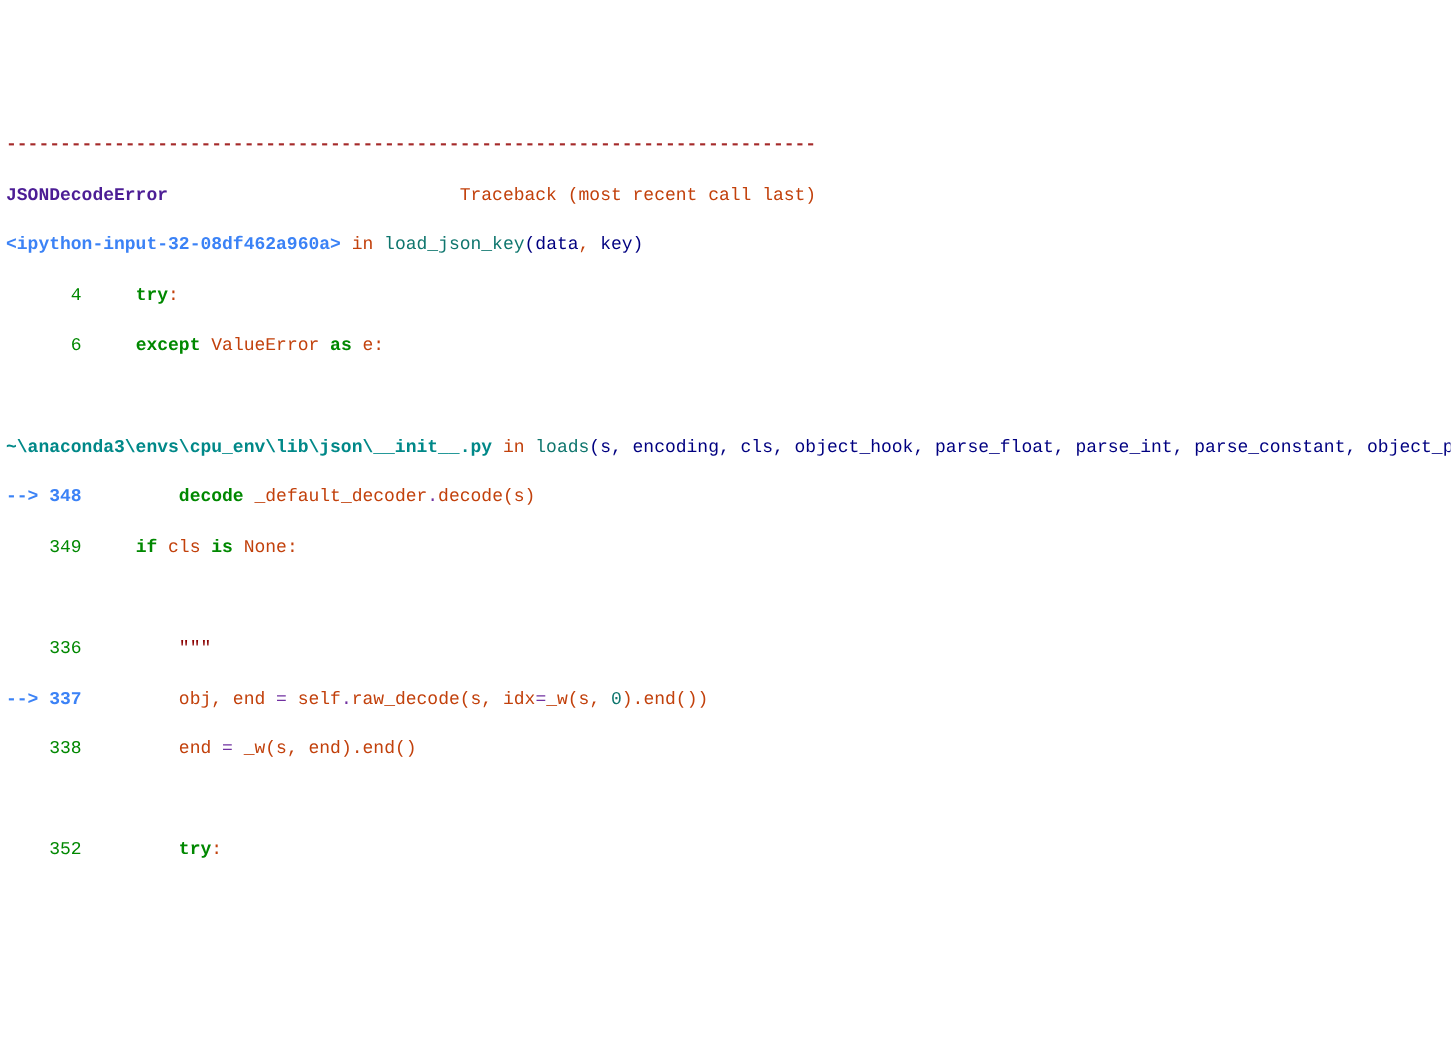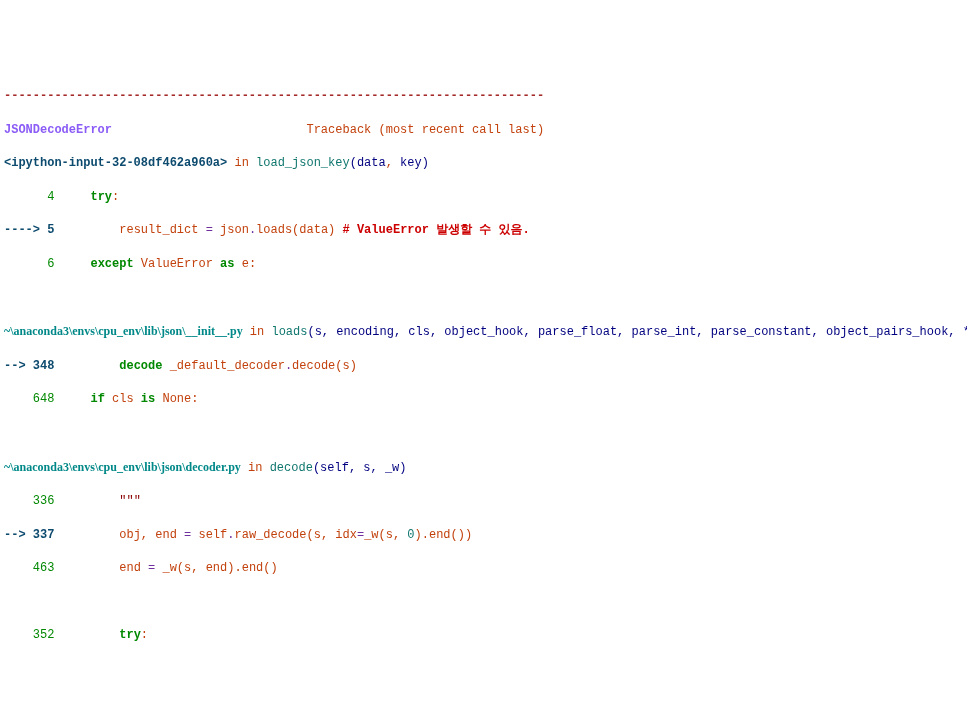--- a/index.html
+++ b/index.html
@@ -7,54 +7,52 @@
     font-size: 12px;
     line-height: 1.4;
     margin: 0;
     padding: 4px;
     background: #fff;
     color: #000;
     white-space: pre;
   }
   .tb { display: block; }
   .red-dash { color: #A52A2A; font-weight: bold; letter-spacing: 0; }
-  .err-name { color: #8b5cf6; font-weight: bold; }
+  .err-name { color: #4c1d95; font-weight: bold; }
   .plain { color: #c2410c; }
   .teal { color: #0f766e; }
-  .teal-b { color: #008888; font-weight: bold; font-family: Liberation Serif, serif; }
+  .teal-b { color: #008888; font-weight: bold; }
   .green { color: #008800; }
-  .green-b { color: #0c4a6e; font-weight: bold; }
+  .green-b { color: #3b82f6; font-weight: bold; }
   .navy { color: #000080; text-align: center; }
   .purple { color: #7030A0; }
   .dkred { color: #8B0000; }
   .red-b { color: #CC0000; font-weight: bold; }
   .kw { color: #008800; font-weight: bold; }
   .line { display: block; }
 </style>
 </head>
 <body>
 
 
 
 <div class="tb">
 <span class="line"><span class="red-dash">---------------------------------------------------------------------------</span></span>
 <span class="line"><span class="err-name">JSONDecodeError</span><span class="plain">                           </span><span class="plain">Traceback (most recent call last)</span></span>
 <span class="line"><span class="green-b">&lt;ipython-input-32-08df462a960a&gt;</span><span class="plain"> in </span><span class="teal">load_json_key</span><span class="navy">(data</span><span class="plain">,</span><span class="navy"> key)</span></span>
 <span class="line"><span class="green">      4</span><span class="plain">     </span><span class="kw">try</span><span class="plain">:</span></span>
-<span class="line"><span class="green-b">----&gt; 5</span><span class="plain">         result_dict </span><span class="purple">=</span><span class="plain"> json</span><span class="purple">.</span><span class="plain">loads</span><span class="plain">(data) </span><span class="red-b"># ValueError 발생할 수 있음.</span></span>
 <span class="line"><span class="green">      6</span><span class="plain">     </span><span class="kw">except</span><span class="plain"> ValueError </span><span class="kw">as</span><span class="plain"> e</span><span class="plain">:</span></span>
 <span class="line"> </span>
 <span class="line"><span class="teal-b">~\anaconda3\envs\cpu_env\lib\json\__init__.py</span><span class="plain"> in </span><span class="teal">loads</span><span class="navy">(s, encoding, cls, object_hook, parse_float, parse_int, parse_constant, object_pairs_hook, **kw)</span></span>
 <span class="line"><span class="green-b">--&gt; 348</span><span class="plain">         </span><span class="kw">decode</span><span class="plain"> _default_decoder</span><span class="purple">.</span><span class="plain">decode</span><span class="plain">(s)</span></span>
-<span class="line"><span class="green">    648</span><span class="plain">     </span><span class="kw">if</span><span class="plain"> cls </span><span class="kw">is</span><span class="plain"> None:</span></span>
+<span class="line"><span class="green">    349</span><span class="plain">     </span><span class="kw">if</span><span class="plain"> cls </span><span class="kw">is</span><span class="plain"> None:</span></span>
 <span class="line"> </span>
-<span class="line"><span class="teal-b">~\anaconda3\envs\cpu_env\lib\json\decoder.py</span><span class="plain"> in </span><span class="teal">decode</span><span class="navy">(self, s, _w)</span></span>
 <span class="line"><span class="green">    336</span><span class="dkred">         """</span></span>
 <span class="line"><span class="green-b">--&gt; 337</span><span class="plain">         obj</span><span class="plain">,</span><span class="plain"> end </span><span class="purple">=</span><span class="plain"> self</span><span class="purple">.</span><span class="plain">raw_decode</span><span class="plain">(s</span><span class="plain">,</span><span class="plain"> idx</span><span class="purple">=</span><span class="plain">_w</span><span class="plain">(s</span><span class="plain">,</span><span class="teal"> 0</span><span class="plain">).</span><span class="plain">end</span><span class="plain">())</span></span>
-<span class="line"><span class="green">    463</span><span class="plain">         end </span><span class="purple">=</span><span class="plain"> _w</span><span class="plain">(s</span><span class="plain">,</span><span class="plain"> end</span><span class="plain">).</span><span class="plain">end</span><span class="plain">()</span></span>
+<span class="line"><span class="green">    338</span><span class="plain">         end </span><span class="purple">=</span><span class="plain"> _w</span><span class="plain">(s</span><span class="plain">,</span><span class="plain"> end</span><span class="plain">).</span><span class="plain">end</span><span class="plain">()</span></span>
 <span class="line"> </span>
 <span class="line"><span class="green">    352</span><span class="plain">         </span><span class="kw">try</span><span class="plain">:</span></span>
 
 
 
 
 
 
 
 

